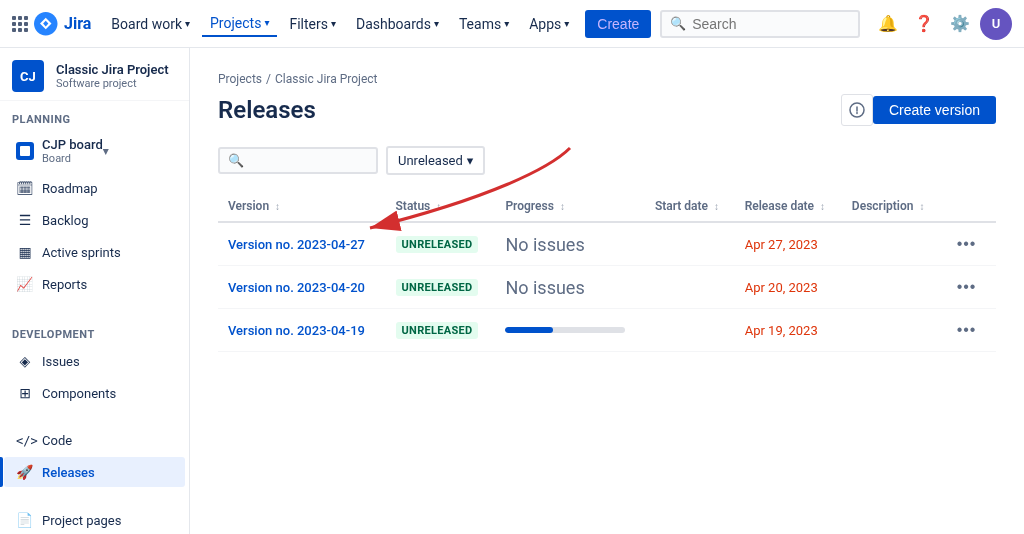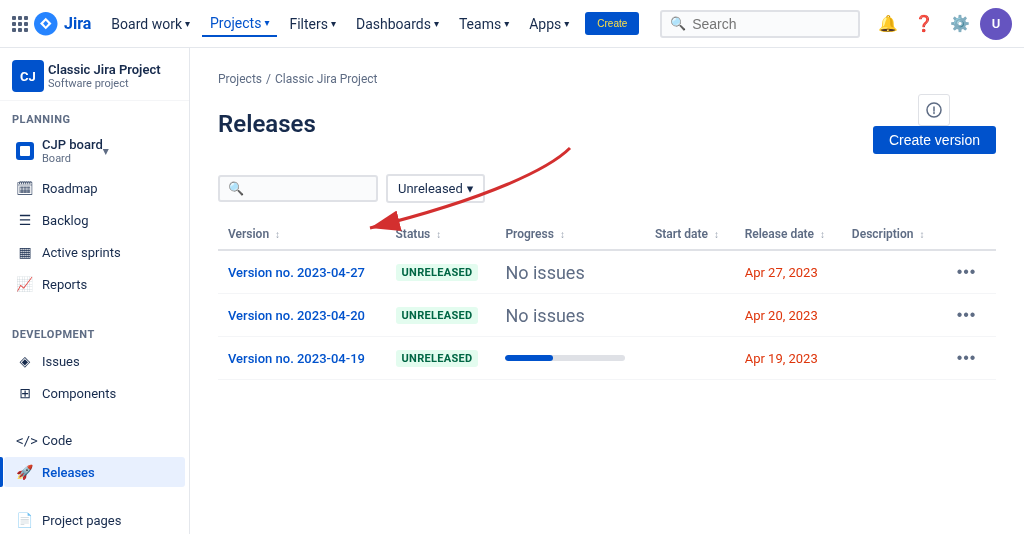--- a/index.html
+++ b/index.html
@@ -13,22 +13,22 @@
     }
     .topnav-logo { display: flex; align-items: center; gap: 6px; margin-right: 8px; }
     .topnav-logo-text { font-size: 16px; font-weight: 700; color: #0052cc; }
     .topnav-item {
       padding: 4px 8px; border-radius: 3px; cursor: pointer; font-size: 14px;
       color: #172b4d; display: flex; align-items: center; gap: 3px; white-space: nowrap;
     }
     .topnav-item.active { color: #0052cc; border-bottom: 2px solid #0052cc; border-radius: 0; }
     .topnav-item .chevron { font-size: 10px; }
     .topnav-create {
-      background: #0052cc; color: #fde047; border: none; border-radius: 3px;
-      padding: 6px 12px; font-size: 10px; font-weight: 500; cursor: pointer; margin-left: 4px;
+      background: #0052cc; color: #c4b5fd; border: none; border-radius: 3px;
+      padding: 6px 12px; font-size: 14px; font-weight: 500; cursor: pointer; margin-left: 4px;
     }
     .topnav-search {
       margin-left: auto; display: flex; align-items: center;
       border: 2px solid #dfe1e6; border-radius: 3px; padding: 4px 8px; gap: 6px;
       background: #fafbfc; width: 200px;
     }
     .topnav-search input { border: none; background: transparent; outline: none; font-size: 14px; width: 100%; }
     .topnav-icons { display: flex; align-items: center; gap: 4px; margin-left: 8px; }
     .topnav-icon-btn {
       width: 32px; height: 32px; border-radius: 50%; display: flex;
@@ -46,21 +46,21 @@
     
     .layout { display: flex; height: calc(534px - 48px); }
 
     
     .sidebar {
       width: 190px; min-width: 190px; background: #fff;
       border-right: 1px solid #e4e7ec; display: flex; flex-direction: column;
       overflow-y: auto; overflow-x: hidden;
     }
     .sidebar-project {
-      padding: 12px 12px 8px; display: flex; align-items: center; gap: 4px; border-bottom: 1px solid #f4f5f7;
+      padding: 12px 12px 8px; display: flex; align-items: center; gap: 12px; border-bottom: 1px solid #f4f5f7;
     }
     .project-icon {
       width: 32px; height: 32px; background: #0052cc; border-radius: 4px;
       display: flex; align-items: center; justify-content: center; color: #fff; font-weight: 700; font-size: 13px; flex-shrink: 0;
     }
     .project-info .project-name { font-size: 13px; font-weight: 600; color: #172b4d; }
     .project-info .project-type { font-size: 11px; color: #5e6c84; }
 
     .sidebar-section-label {
       padding: 12px 12px 4px; font-size: 11px; font-weight: 700;
@@ -95,21 +95,21 @@
 
     
     .main { flex: 1; overflow-y: auto; padding: 24px 28px; background: #fff; }
 
     .breadcrumb { font-size: 12px; color: #5e6c84; margin-bottom: 8px; display: flex; align-items: center; gap: 4px; }
     .breadcrumb a { color: #5e6c84; text-decoration: none; }
     .breadcrumb-sep { color: #5e6c84; }
 
     .page-header { display: flex; align-items: center; justify-content: space-between; margin-bottom: 20px; }
     .page-title { font-size: 24px; font-weight: 600; color: #172b4d; }
-    .page-header-actions { display: flex; align-items: center; gap: 0; flex-direction: column; }
+    .page-header-actions { display: flex; align-items: center; gap: 0; }
     .btn-icon {
       width: 32px; height: 32px; border: 1px solid #dfe1e6; border-radius: 3px;
       display: flex; align-items: center; justify-content: center; cursor: pointer;
       background: #fff; color: #5e6c84;
     }
     .btn-primary {
       background: #0052cc; color: #fff; border: none; border-radius: 3px;
       padding: 6px 16px; font-size: 14px; font-weight: 500; cursor: pointer;
     }
 

